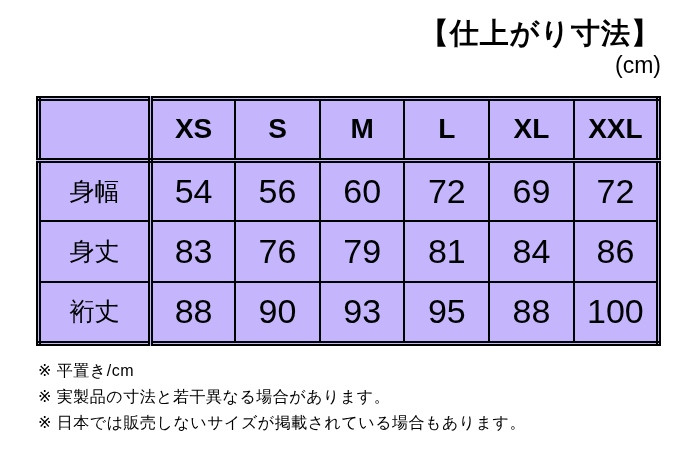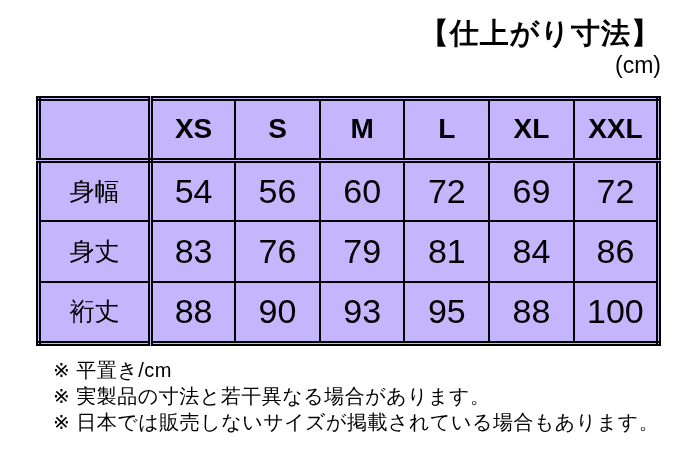--- a/index.html
+++ b/index.html
@@ -60,22 +60,22 @@
   th.row-header {
     font-size: 25px;
     font-weight: normal;
     border-right: 5px double #000000;
   }
   tr.data-row { height: 61px; }
   tr.data-row td { font-size: 34px; }
 
   .notes { margin: 15px 30px 0 38px; }
   .notes p {
-    margin: 0 0 7px 15px;
-    font-size: 20px;
+    margin: 0 0 7px 0;
+    font-size: 16px;
     line-height: 19px;
     letter-spacing: 0.5px;
   }
 </style>
 </head>
 <body>
 
 <div class="page">
 
   <div class="title-row">

